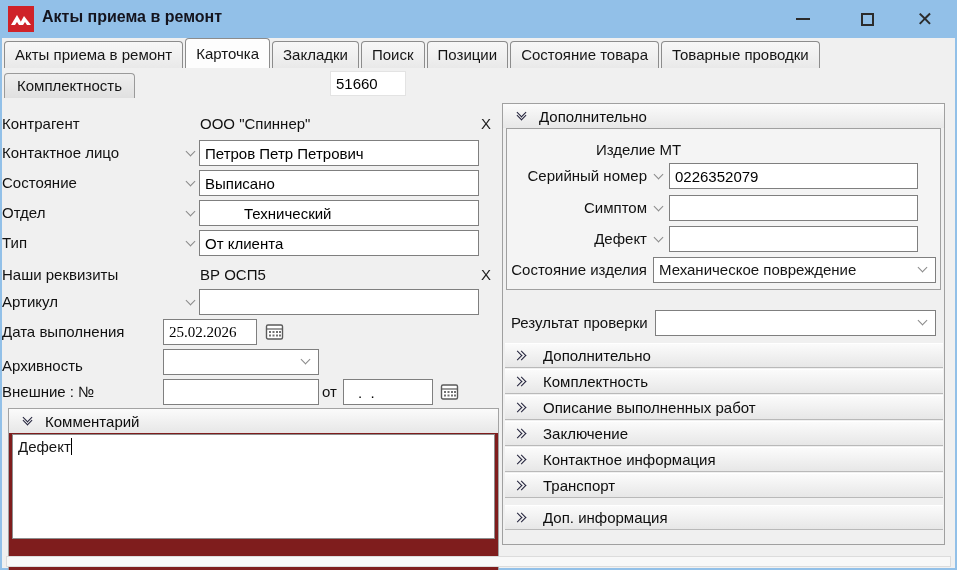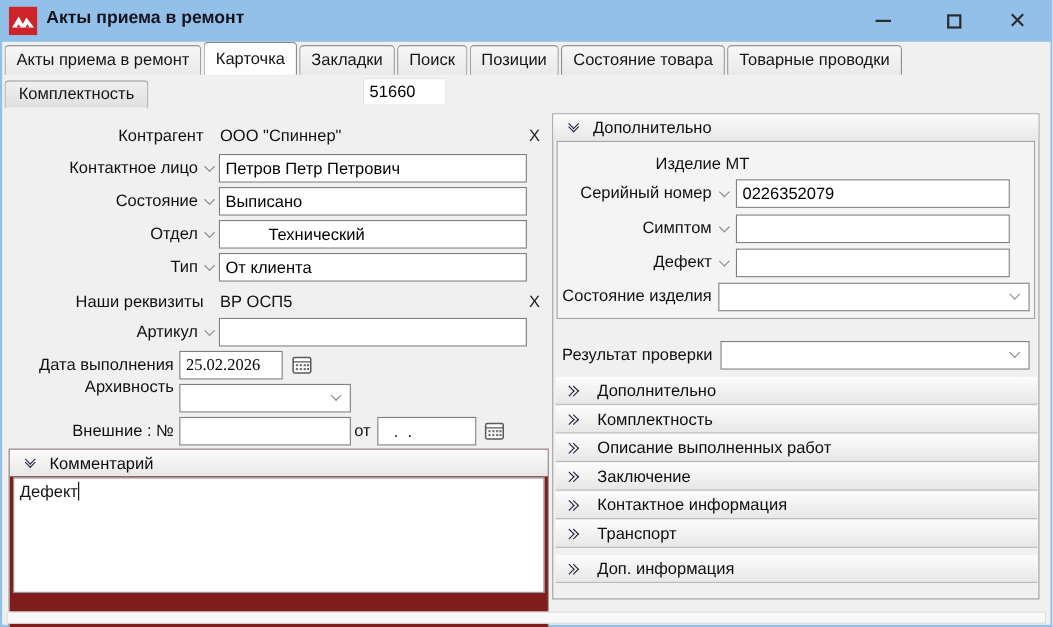--- a/index.html
+++ b/index.html
@@ -32,21 +32,21 @@
   
   #sub-tabs { position:absolute; left:2px; top:32px; height:28px; display:flex; align-items:flex-end; }
   .subtab { height:25px; line-height:23px; padding:0 12px; background:linear-gradient(#efefef,#e0e0e0);
             border:1px solid #9a9a9a; border-bottom:none; border-radius:4px 4px 0 0; margin-right:2px; cursor:default; }
   .subtab.active { height:28px; line-height:27px; background:#fdfdfd; }
 
   #doc-number { position:absolute; left:328px; top:33px; width:76px; height:25px; background:#fff;
                 border:1px solid #e3e3e3; font:15px "Liberation Sans",sans-serif; padding:2px 5px; }
 
   
-  .flabel { position:absolute; text-align:right; white-space:nowrap; line-height:26px; color:#111; }
+  .flabel { position:absolute; text-align:left; white-space:nowrap; line-height:26px; color:#111; }
   .tinput { position:absolute; height:26px; background:#fff; border:1px solid #7f7f7f;
             font:15px "Liberation Sans",sans-serif; padding:1px 5px; }
   .static-val { position:absolute; line-height:20px; color:#111; white-space:nowrap; }
   .clear-x { position:absolute; width:18px; height:20px; text-align:center; line-height:20px; color:#222; cursor:pointer; }
 
   .chev-btn { position:absolute; width:18px; height:26px; display:flex; align-items:center; justify-content:center; cursor:pointer; }
   .chev { width:7px; height:7px; border-right:1.4px solid #8a8a8a; border-bottom:1.4px solid #8a8a8a;
           transform:rotate(45deg); margin-top:-4px; }
 
   .combo { position:absolute; height:26px; background:#fff; border:1px solid #7f7f7f; padding:2px 24px 2px 5px;
@@ -171,21 +171,21 @@
           <rect x="7.5" y="9" width="2" height="2"></rect>
           <rect x="11" y="9" width="2" height="2"></rect>
           <rect x="14" y="9" width="2" height="2"></rect>
           <rect x="4" y="12.5" width="2" height="2"></rect>
           <rect x="7.5" y="12.5" width="2" height="2"></rect>
           <rect x="11" y="12.5" width="2" height="2"></rect>
           <rect x="14" y="12.5" width="2" height="2"></rect>
         </g>
     </svg>
 
-    <div class="flabel" style="left:0;top:301px;width:156px">Архивность</div>
+    <div class="flabel" style="left:0;top:315px;width:156px">Архивность</div>
     <div class="combo" style="left:161px;top:311px;width:156px">
       <span></span><i class="chev"></i>
     </div>
 
     <div class="flabel" style="left:0;top:341px;width:156px">Внешние : №</div>
     <input class="tinput" style="left: 161px; top: 341px; width: 156px;" value="">
     <div class="flabel" style="left:320px;top:341px;width:18px;text-align:left">от</div>
     <input class="tinput" style="left: 341px; top: 341px; width: 90px; padding-left: 14px;" value=".  .">
     <svg class="cal-icon" style="left:438px;top:344px" viewBox="0 0 19 19">
       <rect x="1.5" y="3" width="16" height="14" rx="1.5" fill="#fff" stroke="#5a5a5a" stroke-width="1.4"></rect>
@@ -241,21 +241,21 @@
       <input class="tinput" style="left: 166px; top: 91px; width: 249px;" value="">
 
       <div class="rp-label" style="left:0;top:122px;width:144px">Дефект</div>
       <div class="chev-btn" style="left:146px;top:122px">
           <i class="chev"></i>
         </div>
       <input class="tinput" style="left: 166px; top: 122px; width: 249px;" value="">
 
       <div class="rp-label" style="left:0;top:153px;width:144px">Состояние изделия</div>
       <div class="combo" style="left:150px;top:153px;width:283px">
-        <i class="chev"></i>
+        <span>Механическое повреждение</span><i class="chev"></i>
       </div>
 
       <div class="rp-label" style="left:8px;top:206px;width:136px;text-align:left">Результат проверки</div>
       <div class="combo" style="left:152px;top:206px;width:281px">
         <span></span><i class="chev"></i>
       </div>
 
       <div class="collapsed sec-header" style="top:239px">
         <span class="dbl-right">
             <i></i>

